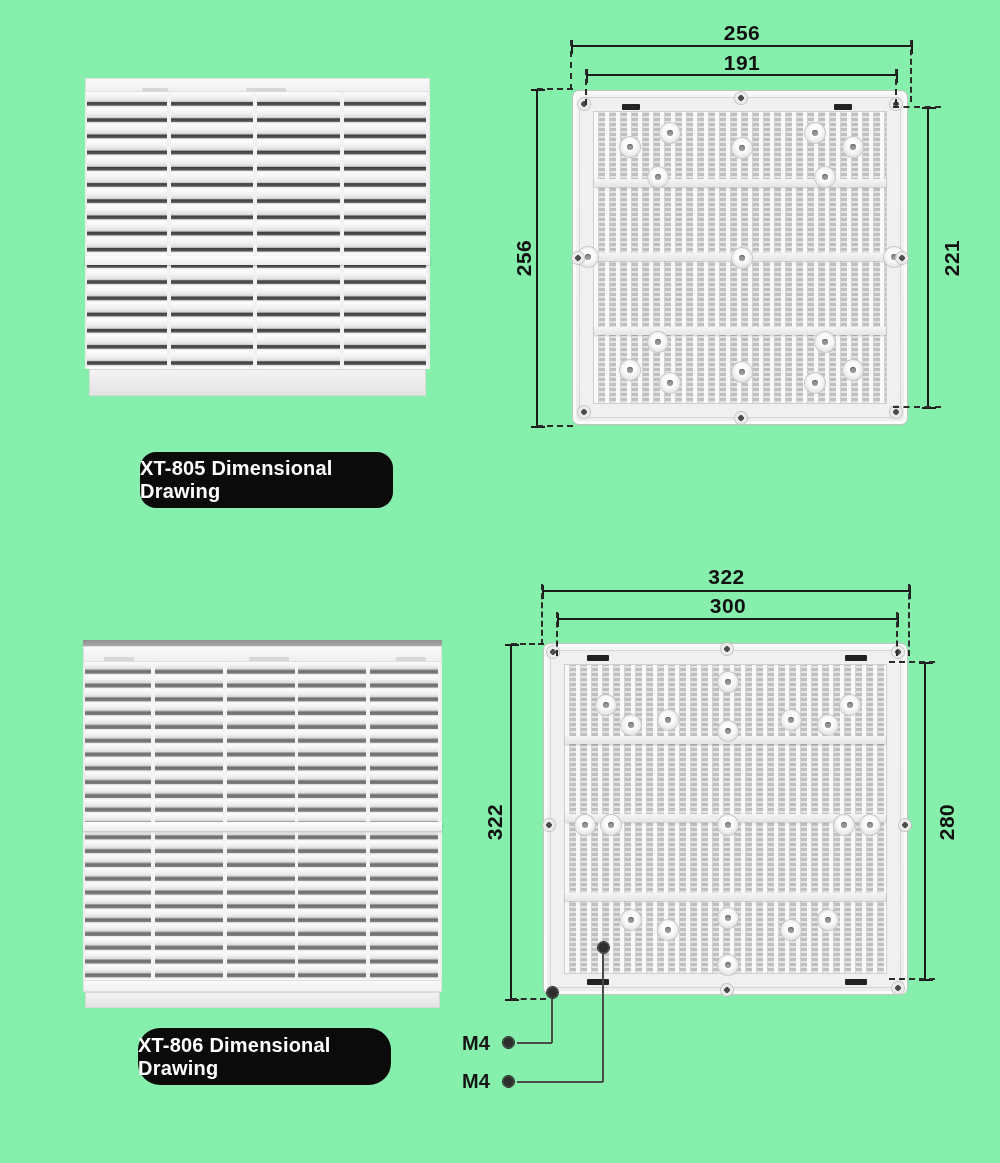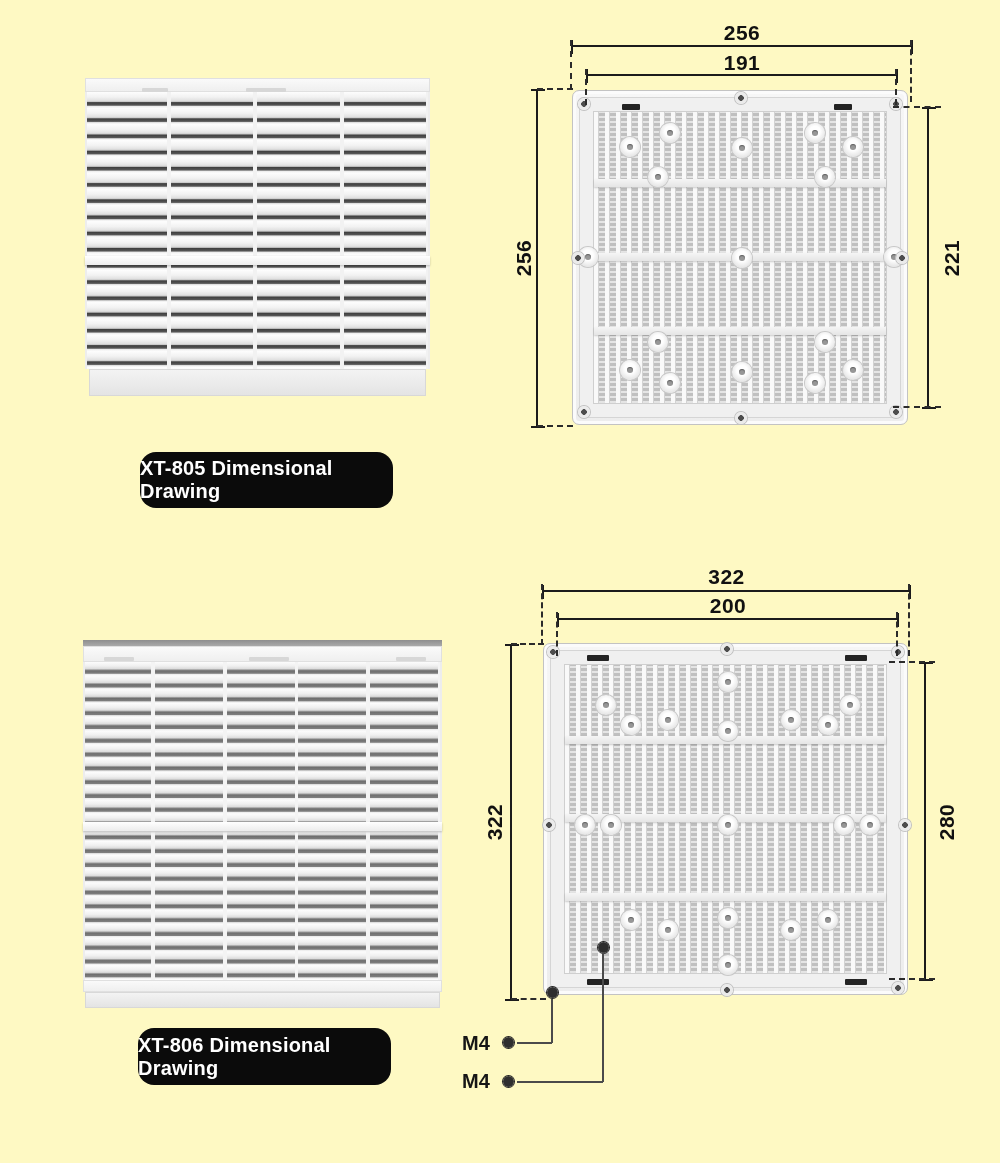--- a/index.html
+++ b/index.html
@@ -1,16 +1,16 @@
 <!DOCTYPE html>
 <html><head>
 <meta charset="utf-8">
 <style>
   html,body{margin:0;padding:0;background:#ffffff;}
-  #stage{position:relative;width:1000px;height:1163px;background:#fef9c3;overflow:hidden;
+  #stage{position:relative;width:1000px;height:1163px;background:#86efac;overflow:hidden;
          font-family:"Liberation Sans",sans-serif;}
   .abs{position:absolute;}
 
   
   .dimh{position:absolute;height:0;border-top:2px solid #1c1c1c;}
   .dimh::before,.dimh::after{content:"";position:absolute;top:-7px;width:2px;height:14px;background:#1c1c1c;}
   .dimh::before{left:-1px;} .dimh::after{right:-1px;}
   .dimv{position:absolute;width:0;border-left:2px solid #1c1c1c;}
   .dimv::before,.dimv::after{content:"";position:absolute;left:-7px;width:14px;height:2px;background:#1c1c1c;}
   .dimv::before{top:-1px;} .dimv::after{bottom:-1px;}
@@ -204,21 +204,21 @@
       <div class="screw" style="left:178px;top:341px;"></div>
       <div class="screw" style="left:0px;top:176px;"></div>
       <div class="screw" style="left:356px;top:176px;"></div>
 
       <div class="m4dot" style="left:4px;top:344px;"></div>
       <div class="m4dot" style="left:55px;top:299px;"></div>
     </div>
 
     <div class="dim-label" style="left:543px;top:25px;width:367px;">322</div>
     <div class="dimh" style="left:543px;top:50px;width:367px;"></div>
-    <div class="dim-label" style="left:558px;top:54px;width:340px;">200</div>
+    <div class="dim-label" style="left:558px;top:54px;width:340px;">300</div>
     <div class="dimh" style="left:558px;top:78px;width:340px;"></div>
     <div class="extv" style="left:541px;top:44px;height:61px;"></div>
     <div class="extv" style="left:908px;top:44px;height:72px;"></div>
     <div class="extv" style="left:556px;top:72px;height:44px;"></div>
     <div class="extv" style="left:896px;top:72px;height:44px;"></div>
 
     <div class="dimv" style="left:510px;top:105px;height:355px;"></div>
     <div class="dim-label vert" style="left:467px;top:270px;width:56px;height:24px;">322</div>
     <div class="exth" style="left:511px;top:103px;width:33px;"></div>
     <div class="exth" style="left:511px;top:458px;width:35px;"></div>
@@ -231,18 +231,18 @@
     <div class="leadv" style="left:551px;top:459px;height:44px;"></div>
     <div class="leadh" style="left:517px;top:502px;width:35px;"></div>
     <div class="m4dot" style="left:503px;top:497px;"></div>
     <div class="m4-label" style="left:462px;top:490px;">M4</div>
 
     <div class="leadv" style="left:602px;top:412px;height:130px;"></div>
     <div class="leadh" style="left:517px;top:541px;width:86px;"></div>
     <div class="m4dot" style="left:503px;top:536px;"></div>
     <div class="m4-label" style="left:462px;top:528px;">M4</div>
 
-    <div class="badge" style="left:138px;top:488px;width:253px;height:57px;background:#0b0b0b;color:#ffffff;">
+    <div class="badge" style="left:138px;top:488px;width:253px;height:57px;background:#0b0b0b;color:#ffffff;border-radius:22px;">
       <span>XT-806 Dimensional Drawing</span>
     </div>
   </div>
 
 </div>
 
 </body></html>

